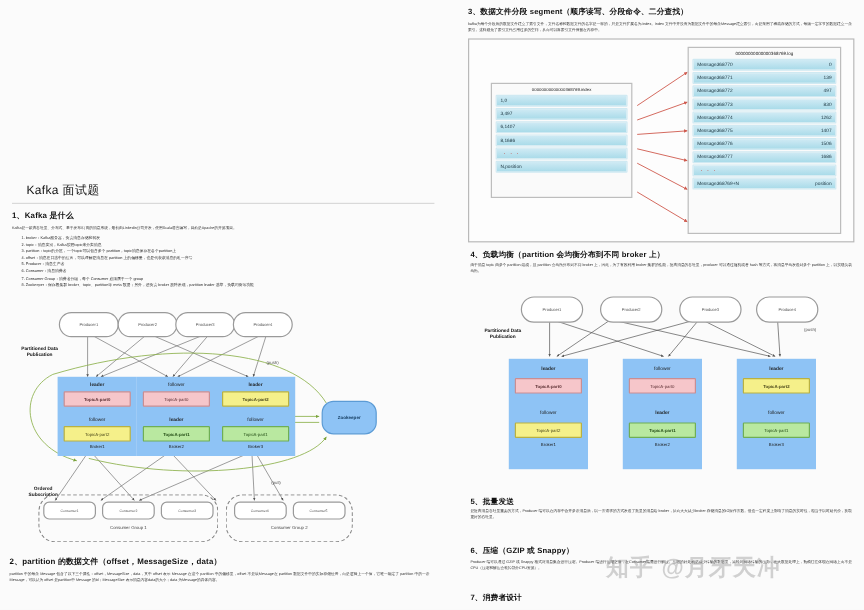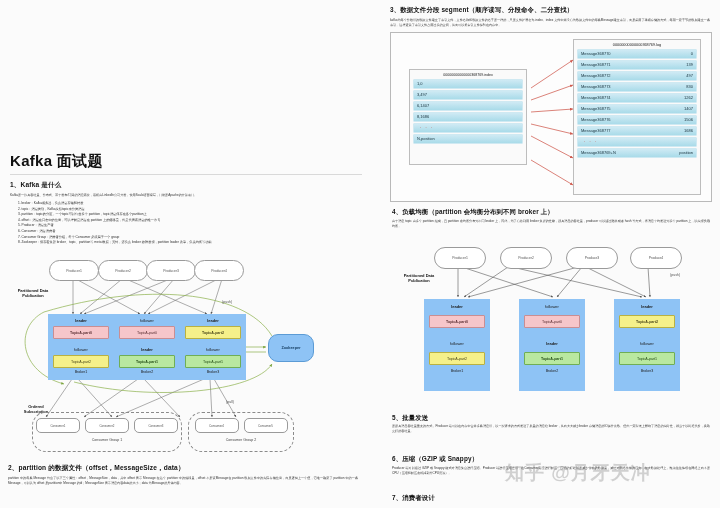--- a/index.html
+++ b/index.html
@@ -9,22 +9,22 @@
     font-family:"Liberation Sans","DejaVu Sans",sans-serif;
     color:#1a1a1a;
     overflow:hidden;
     position:relative;
   }
   .page{position:absolute;inset:0;background:#fbfbfb;}
   .col-left{position:absolute;left:0;top:0;width:372px;height:508px;padding:0 6px;box-sizing:border-box;}
   .col-right{position:absolute;left:382px;top:0;width:338px;height:508px;padding:0 6px;box-sizing:border-box;}
 
   .doc-title{
-    font-size:15px;font-weight:bold;color:#111;
-    margin:152px 0 3px 4px;letter-spacing:.3px;
+    font-size:10px;font-weight:normal;color:#111;
+    margin:152px 0 3px 16px;letter-spacing:.3px;
   }
   .title-rule{height:1px;background:#d9d9d9;margin:0 4px 6px 4px;}
 
   .sec-h{
     font-size:6.6px;font-weight:bold;color:#111;margin:0 0 3px 4px;
     letter-spacing:.15px;
   }
   .sec-h.rt{margin-left:2px;font-size:6.4px;}
   .body-txt{
     font-size:3.1px;line-height:1.65;color:#333;margin:0 4px 3px 4px;

